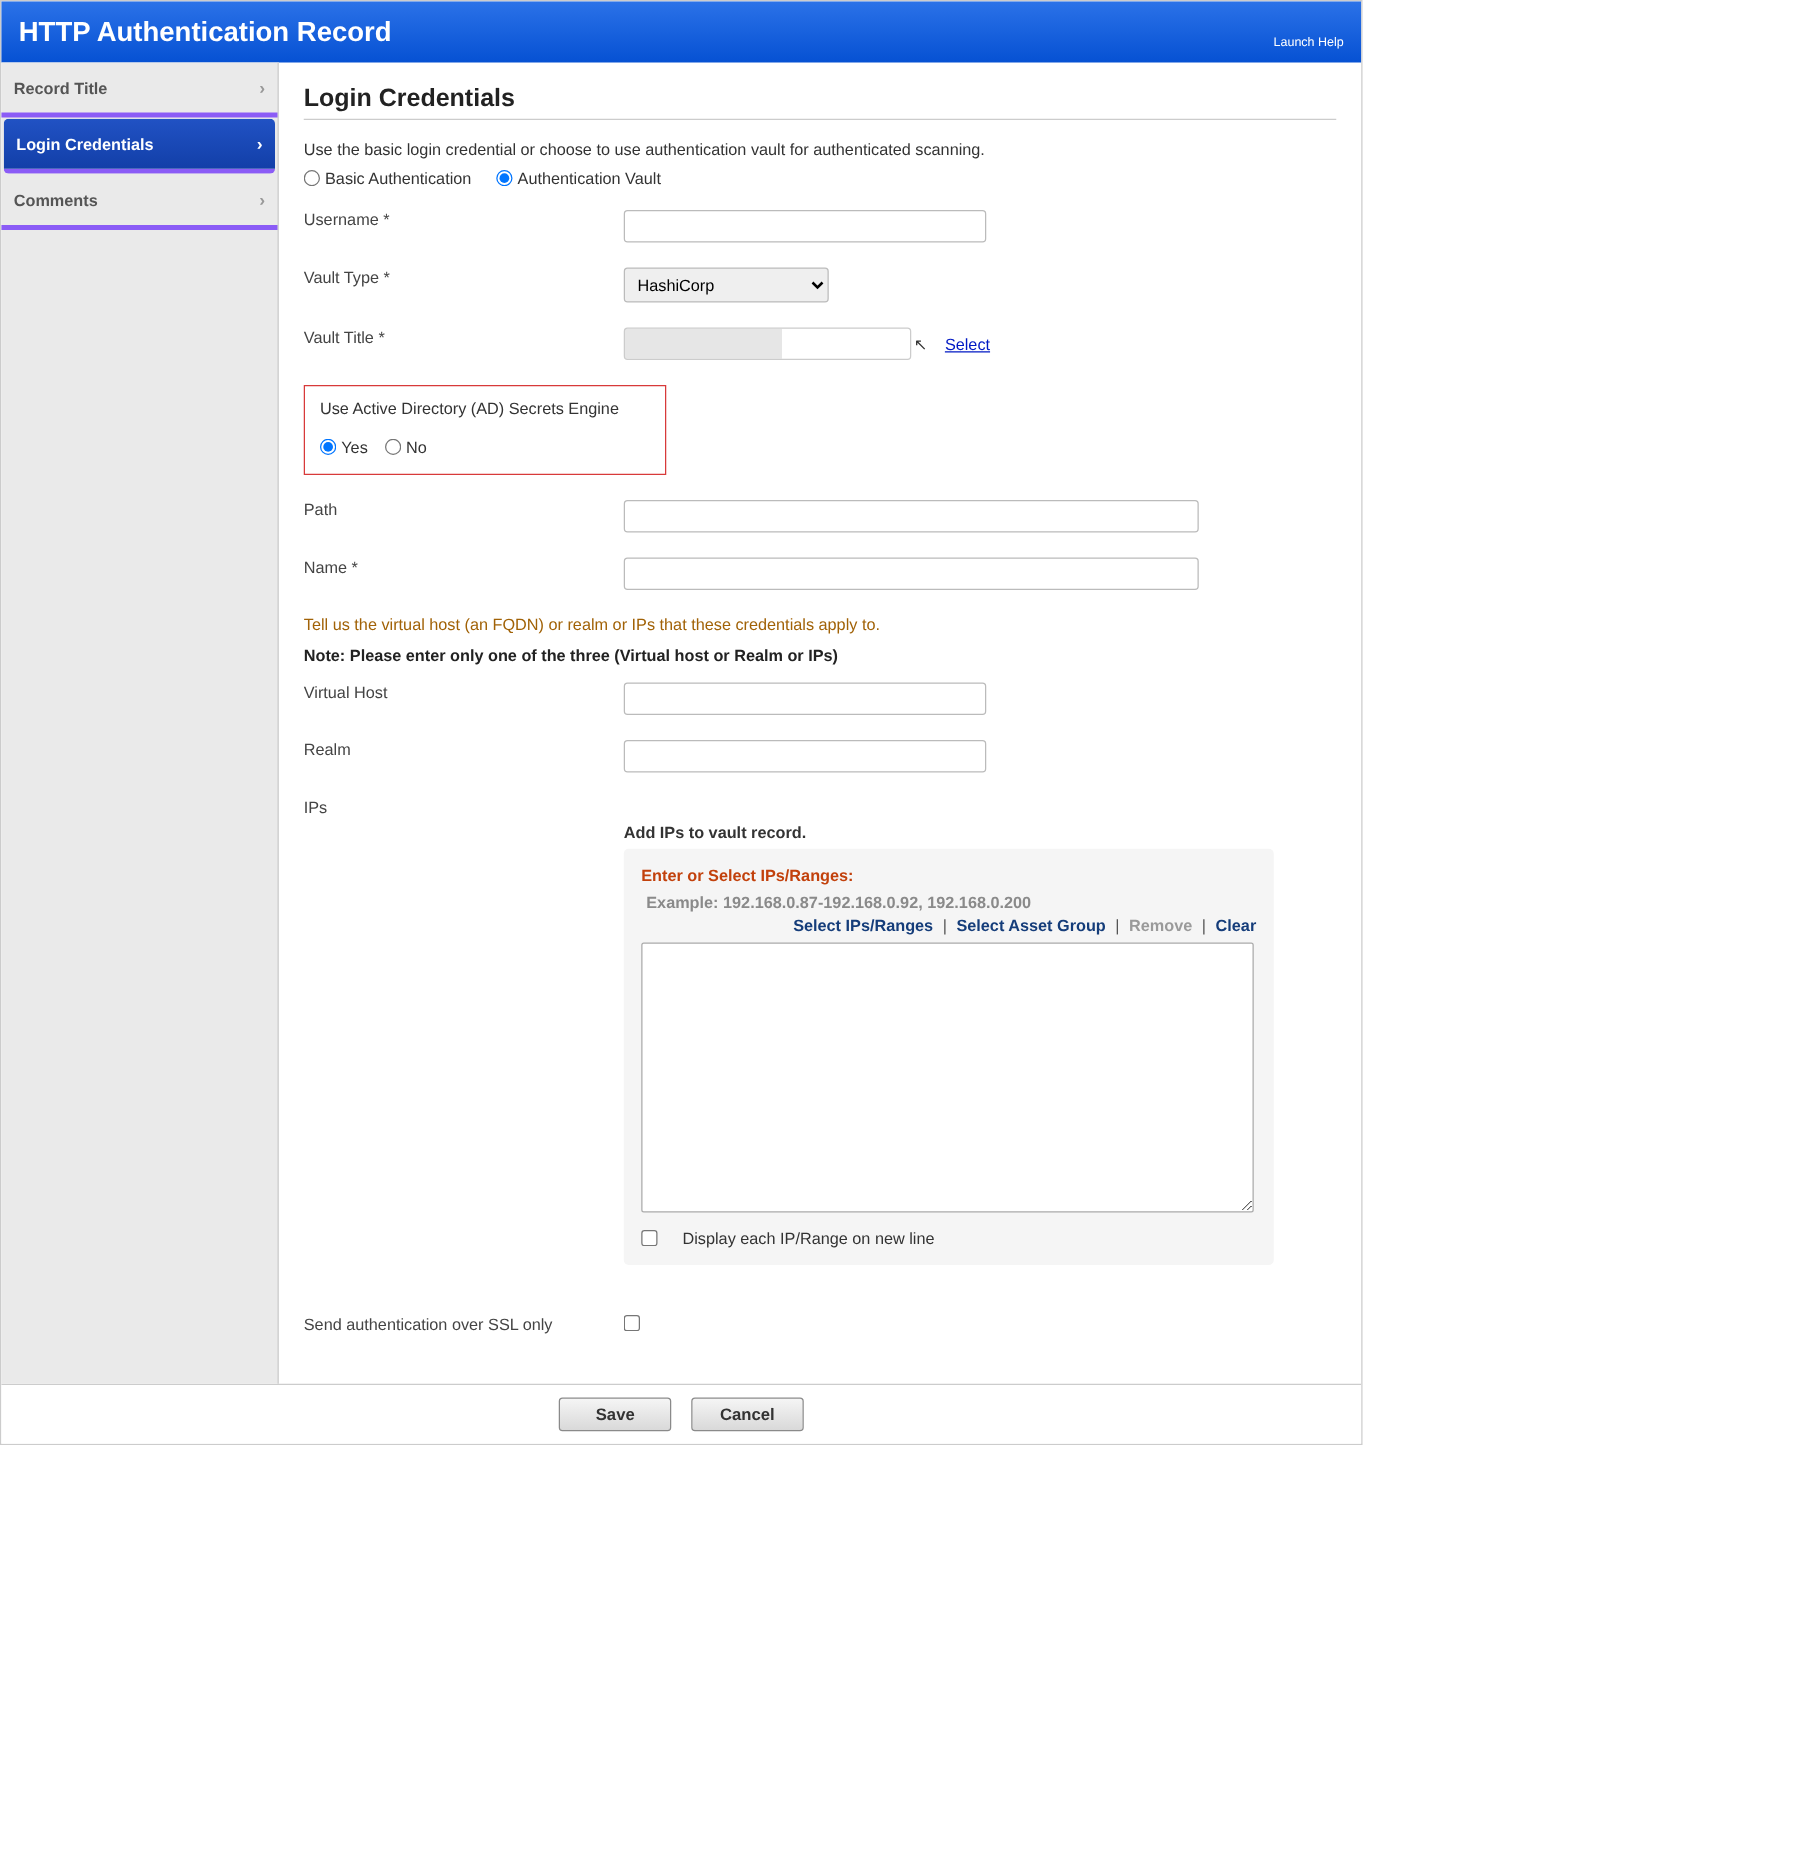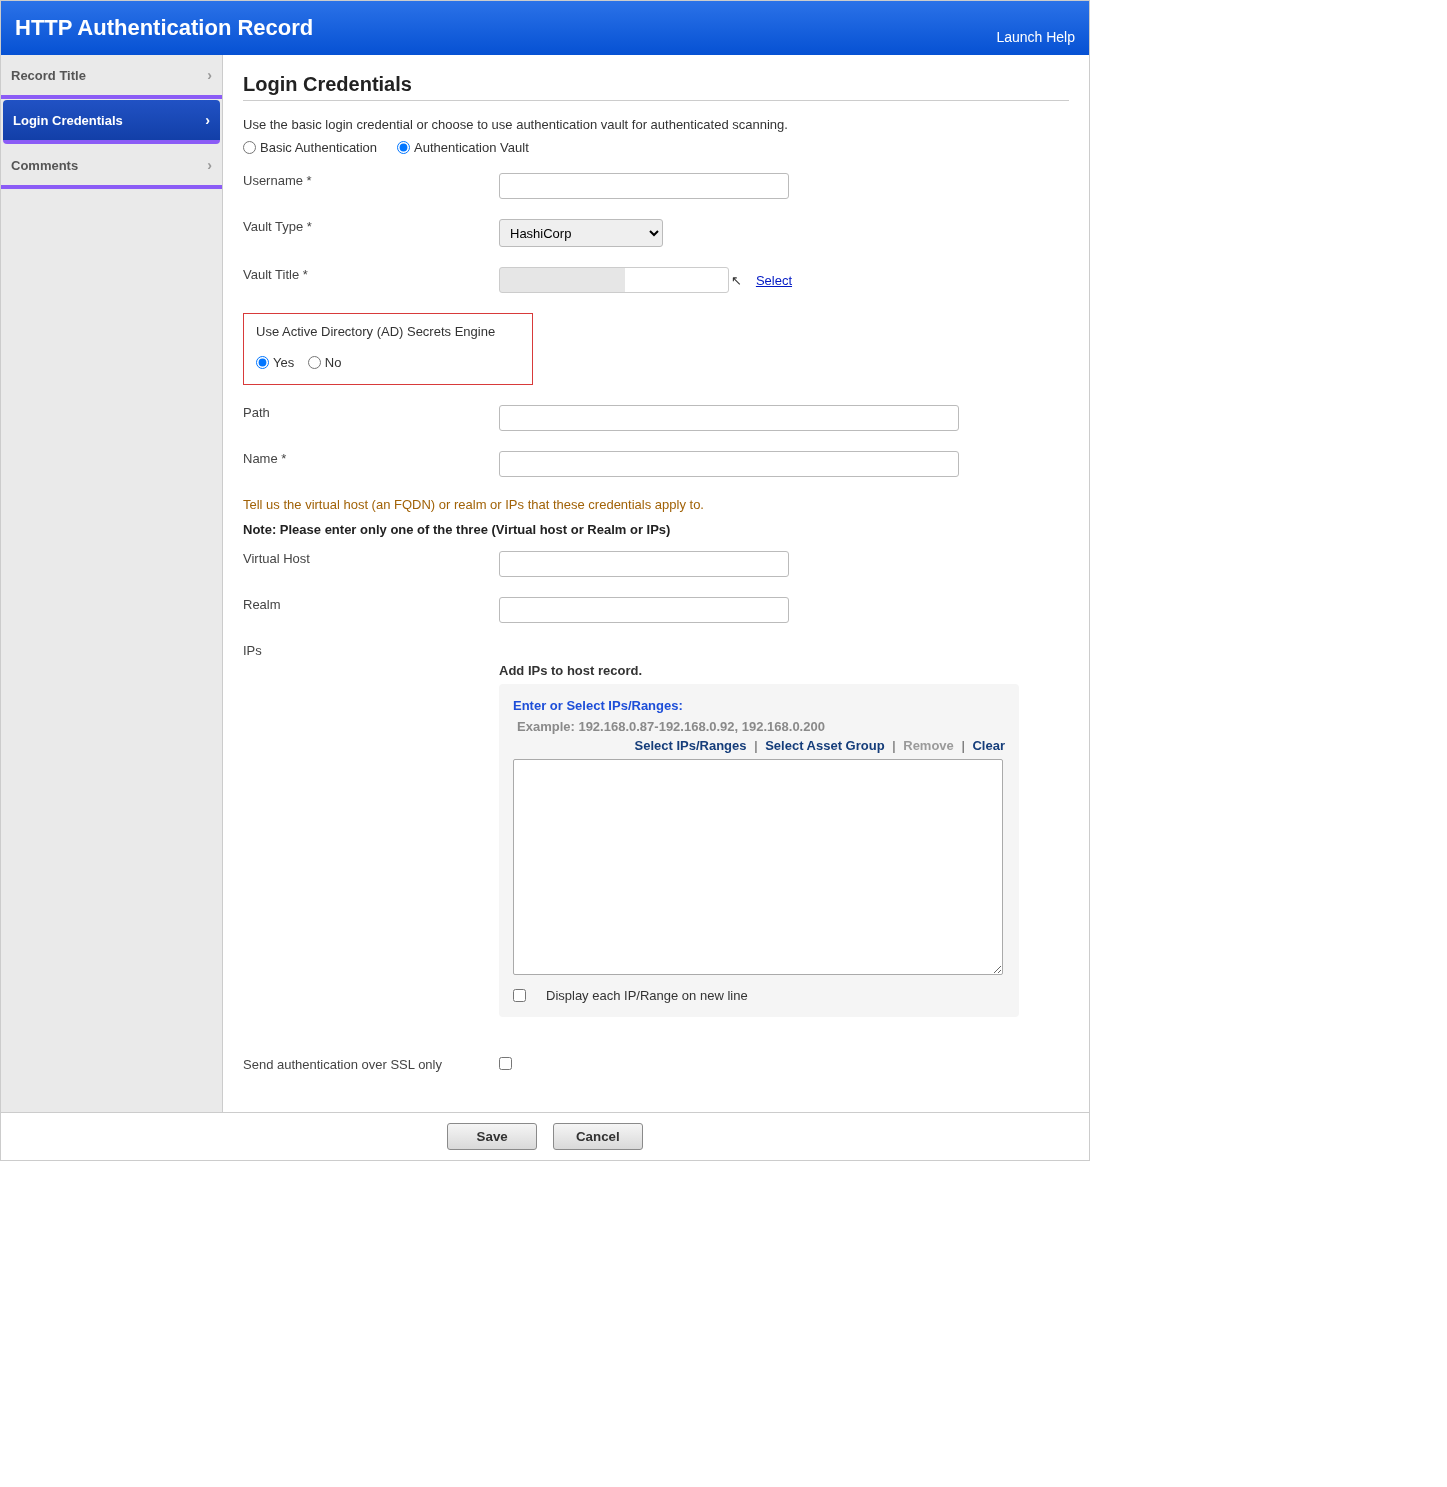--- a/index.html
+++ b/index.html
@@ -18,21 +18,21 @@
     display: flex;
     justify-content: space-between;
     align-items: center;
     padding: 10px 14px;
   }
   .header h1 {
     margin: 0;
     font-size: 22px;
     font-weight: bold;
   }
-  .header a { color: #fff; text-decoration: none; font-size: 14px; margin-top: 18px; }
+  .header a { color: #fff; text-decoration: none; font-size: 10px; margin-top: 18px; }
   .body-wrap { display: flex; min-height: 1035px; }
   .sidebar {
     width: 222px;
     background: #eaeaea;
     border-right: 1px solid #ccc;
   }
   .sidebar-item {
     display: flex;
     justify-content: space-between;
     align-items: center;
@@ -96,21 +96,21 @@
   .highlight-box .q { color:#333; margin-bottom: 16px; }
   .section-text { color:#a16207; margin: 20px 0 10px 0; }
   .note { font-weight: bold; color:#222; margin-bottom: 14px; }
   .ips-title { color:#333; font-weight:bold; margin-bottom:6px;}
   .ips-panel {
     background:#f5f5f5;
     border-radius:4px;
     padding: 14px 14px 14px 14px;
     width: 520px;
   }
-  .ips-panel .hdr { font-weight:bold; color:#1d4ed8; }
+  .ips-panel .hdr { font-weight:bold; color:#c2410c; }
   .ips-panel .example { color:#8a8a8a; font-weight:bold; margin:6px 4px 4px 4px;}
   .ips-links { text-align:right; font-weight:bold; font-size:13px; color:#153d7a; margin-bottom:6px;}
   .ips-links .sep { color:#555; padding:0 4px; font-weight:normal;}
   .ips-links .disabled { color:#9a9a9a;}
   .ips-links a { color:#153d7a; text-decoration:none; cursor:pointer;}
   textarea.ips-area {
     width: 490px; height: 216px;
     border:1px solid #aaa; border-radius:2px;
     resize: both;
     font-size:13px; padding:4px;
@@ -227,21 +227,21 @@
     </div>
 
     <div class="form-row">
       <div class="form-label">Realm</div>
       <input class="txt txt-md" type="text" style="">
     </div>
 
     <div class="form-row" style="align-items:flex-start;">
       <div class="form-label">IPs</div>
       <div>
-        <div class="ips-title" style="margin-top:20px;">Add IPs to host record.</div>
+        <div class="ips-title" style="margin-top:20px;">Add IPs to vault record.</div>
         <div class="ips-panel">
           <div class="hdr">Enter or Select IPs/Ranges:</div>
           <div class="example">Example: 192.168.0.87-192.168.0.92, 192.168.0.200</div>
           <div class="ips-links">
             <a>Select IPs/Ranges</a>
             <span class="sep">|</span>
             <a>Select Asset Group</a>
             <span class="sep">|</span>
             <span class="disabled">Remove</span>
             <span class="sep">|</span>

